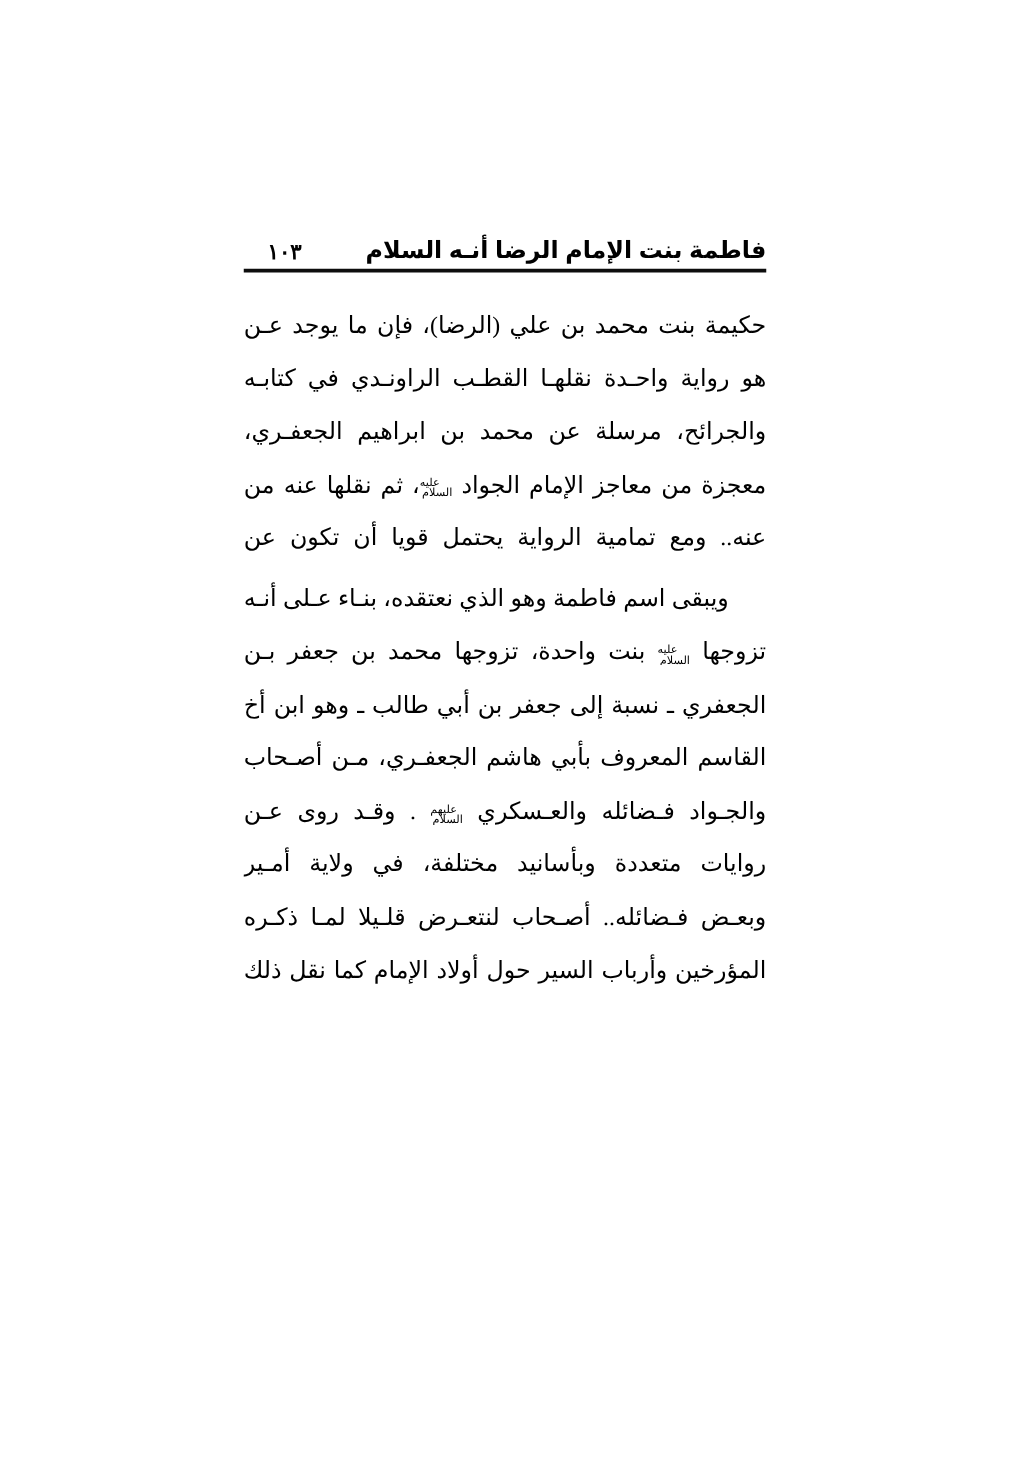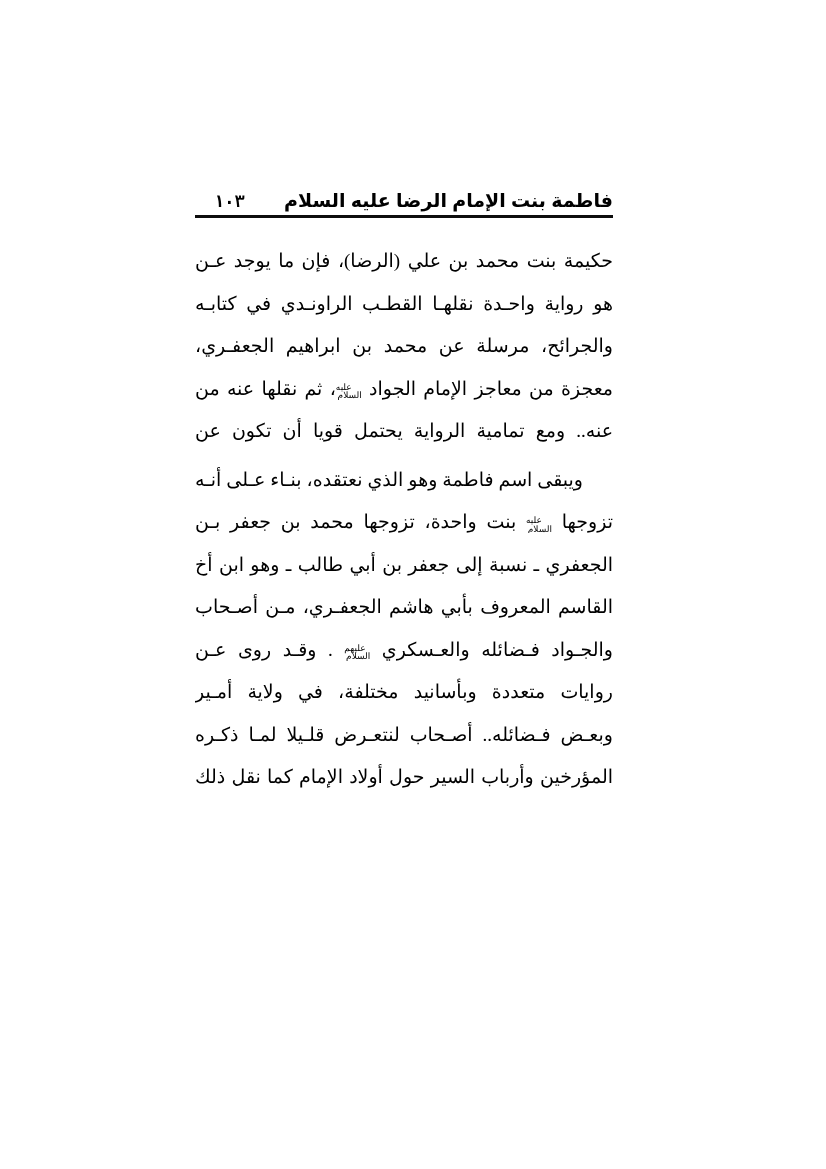--- a/index.html
+++ b/index.html
@@ -30,21 +30,21 @@
     font-size:19px;
     font-weight:700;
     letter-spacing:0;
     white-space:nowrap;
     font-family:"Liberation Sans","DejaVu Sans",sans-serif;
   }
   .page-number{
     font-size:17px;
     font-weight:700;
     margin-left:19px;
-    font-family:Liberation Mono, monospace;
+    font-family:Liberation Serif, serif;
   }
   .header-rule{
     height:3px;
     background:#0d0d0d;
     margin-top:3px;
   }
   
   .body-text{
     position:absolute;
     top:240px;
@@ -75,21 +75,21 @@
     overflow:hidden;
   }
 </style>
 </head>
 <body>
 
 <div class="sheet">
 
   <div class="page-header">
     <div class="header-row">
-      <span class="header-title">فاطمة بنت الإمام الرضا عليه السلام</span>
+      <span class="header-title">فاطمة بنت الإمام الرضا أنـه السلام</span>
       <span class="page-number">١٠٣</span>
     </div>
     <div class="header-rule"></div>
   </div>
 
   <div class="body-text">
       <div class="paragraph">
         <div class="line j"><span class="seg">حكيمة بنت محمد بن علي (الرضا)، فإن ما يوجد عـن حكيمـة</span></div>
         <div class="line j"><span class="seg">هو رواية واحـدة نقلهـا القطـب الراونـدي في كتابـه الخـرائج</span></div>
         <div class="line j"><span class="seg">والجرائح، مرسلة عن محمد بن ابراهيم الجعفـري، تحكـي عـن</span></div>

